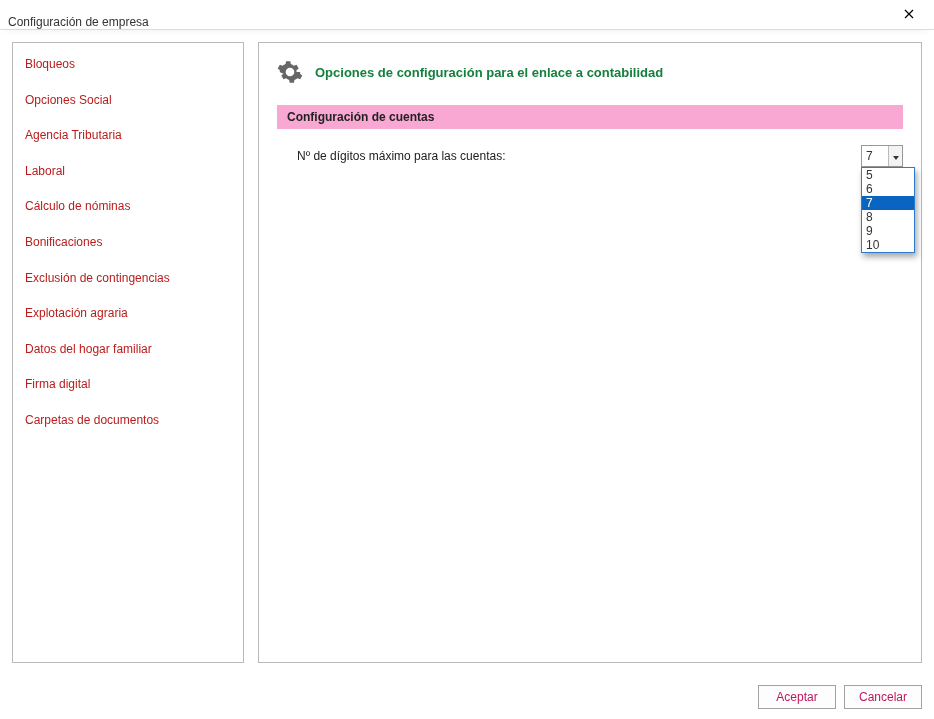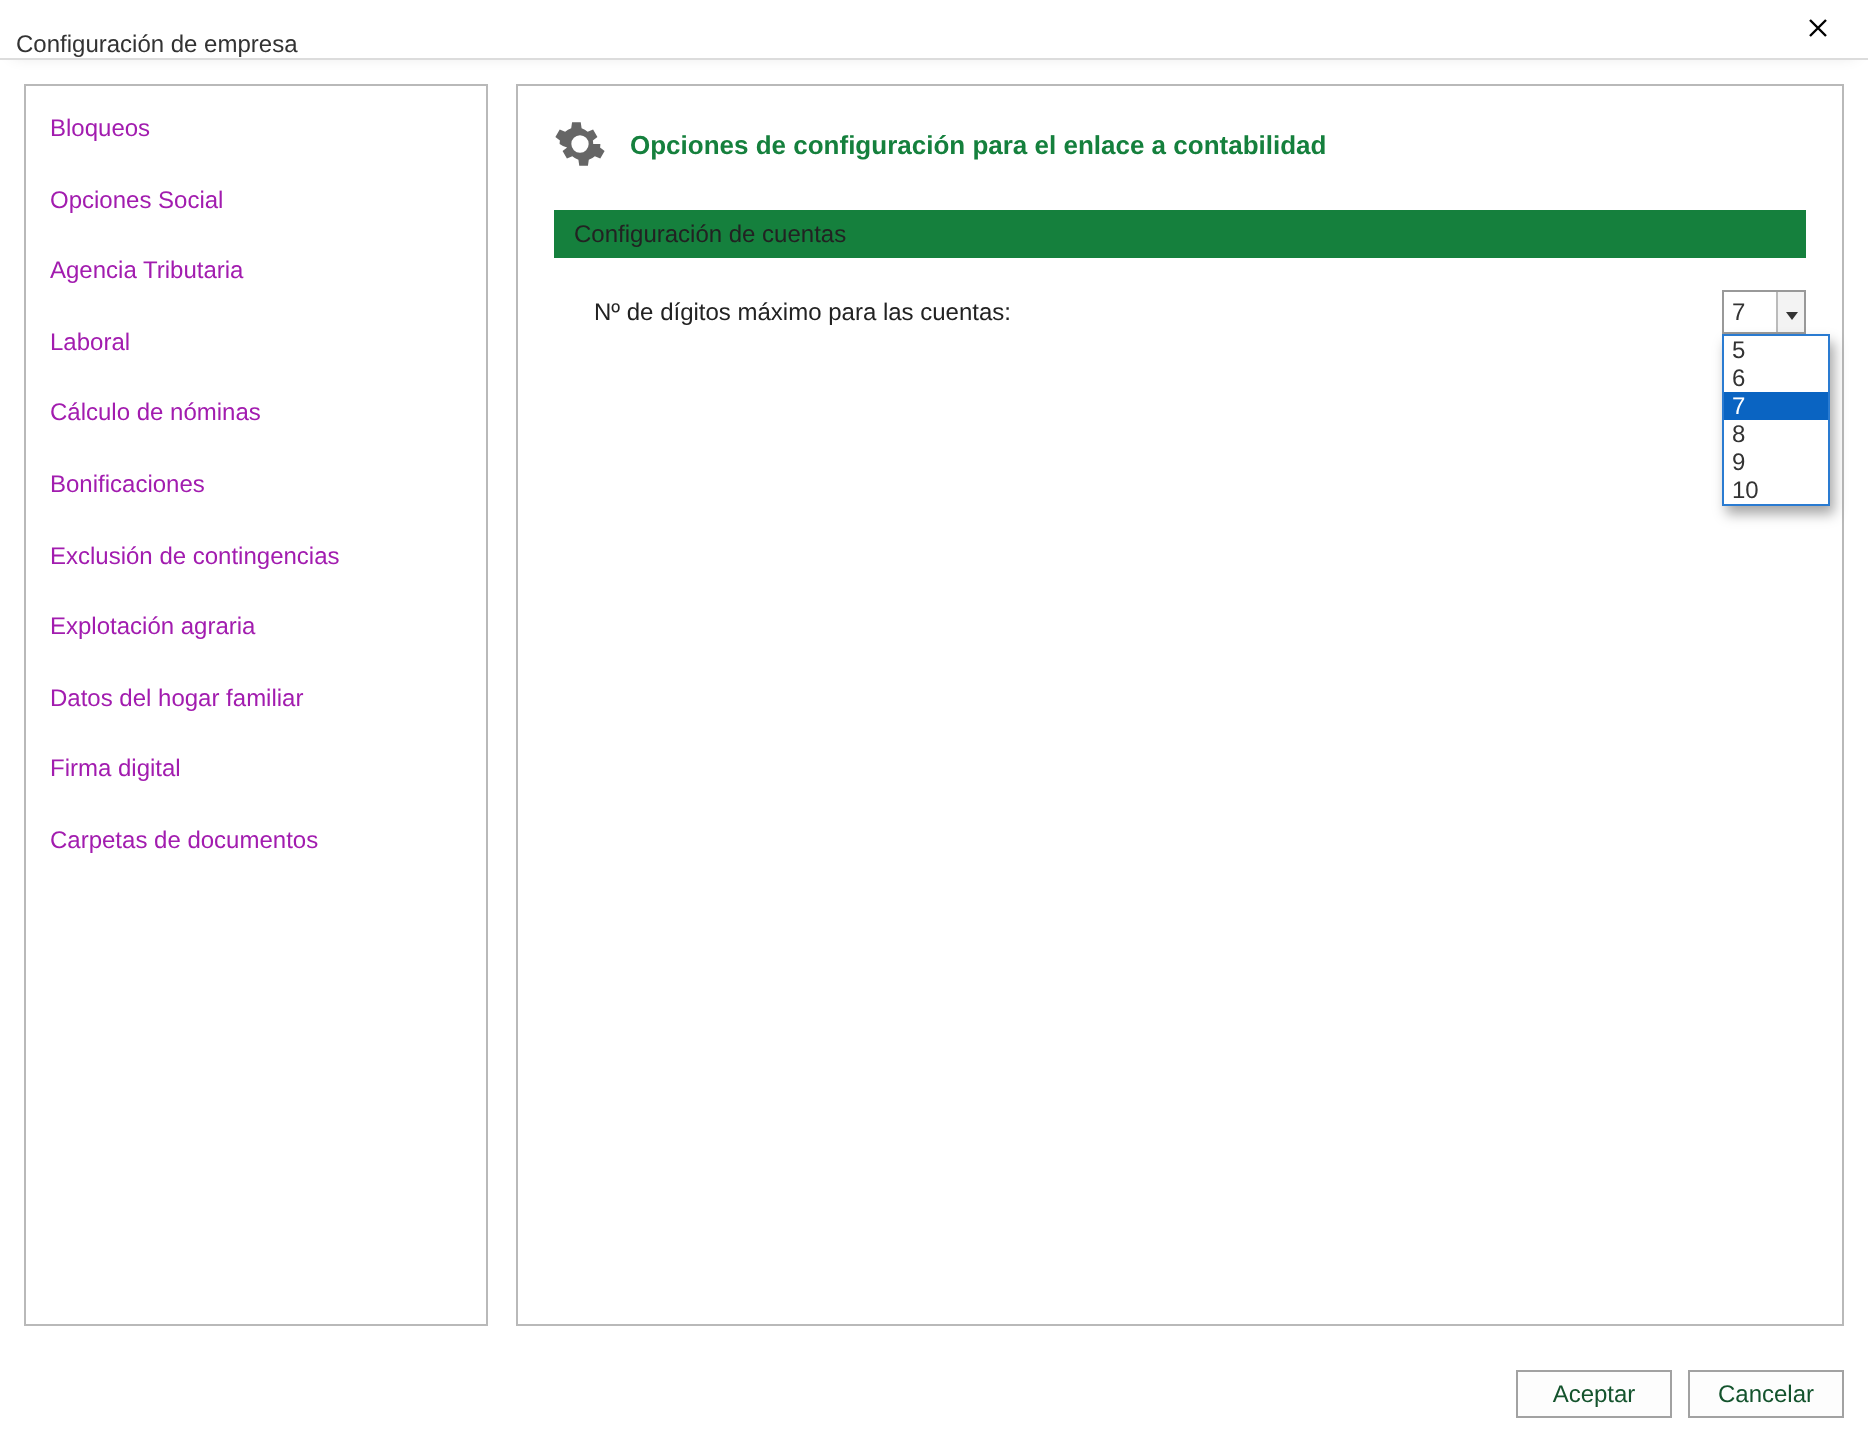--- a/index.html
+++ b/index.html
@@ -47,21 +47,21 @@
     .sidebar {
       width: 232px;
       border: 1px solid #b9b9b9;
       background: #fff;
       padding: 4px 0;
       overflow-y: auto;
     }
     .sidebar-item {
       padding: 10px 12px;
       font-size: 12px;
-      color: #a21caf;
+      color: #b91c1c;
       cursor: pointer;
       line-height: 1.3;
     }
     .sidebar-item.selected {
       background: #c2c2c2;
     }
     .content {
       flex: 1;
       border: 1px solid #b9b9b9;
       background: #fff;
@@ -77,25 +77,26 @@
       gap: 12px;
       margin-bottom: 20px;
     }
     .gear-icon svg { width: 26px; height: 26px; display:block; }
     .page-title {
       font-size: 13px;
       font-weight: 600;
       color: #15803d;
     }
     .section-band {
-      background: #15803d;
+      background: #f9a8d4;
       padding: 5px 10px;
       font-size: 12px;
       color: #222;
       margin-bottom: 16px;
+      font-weight: bold;
     }
     .field-row {
       display: flex;
       align-items: center;
       gap: 8px;
       padding-left: 20px;
       justify-content: space-between;
     }
     .field-row .label {
       font-size: 12px;
@@ -155,21 +156,21 @@
       gap: 8px;
       padding: 0 12px;
       background: #fff;
     }
     .btn {
       min-width: 78px;
       height: 24px;
       border: 1px solid #a2a2a2;
       background: #fdfdfd;
       font-size: 12px;
-      color: #14532d;
+      color: #be185d;
       cursor: pointer;
       padding: 0 12px;
     }
   </style>
 </head>
 <body>
 
 <div class="titlebar">
   <span class="title">Configuración de empresa</span>
   <div class="close">

